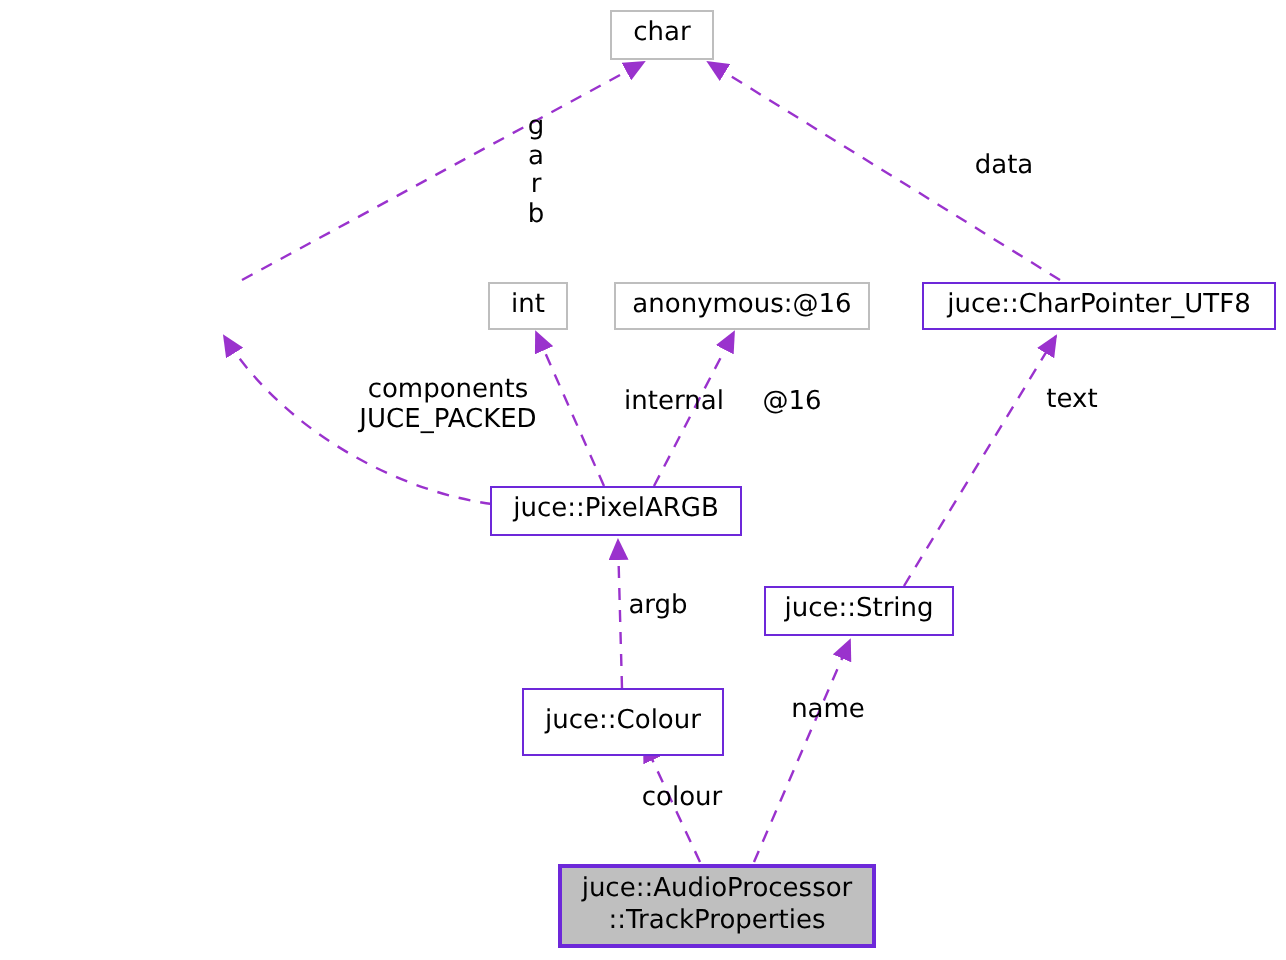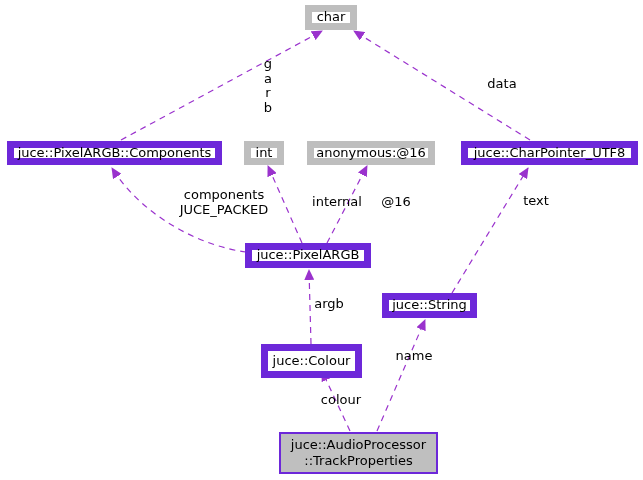--- a/index.html
+++ b/index.html
@@ -8,21 +8,21 @@
     width:643px;height:480px;
     background:#ffffff;
     font-family:"DejaVu Sans","Liberation Sans",sans-serif;
     overflow:hidden;
   }
   .edges-layer{position:absolute;left:0;top:0;width:643px;height:480px;}
   .edge{fill:none;stroke-width:1.2;stroke-dasharray:6 5;}
   .node{
     position:absolute;box-sizing:border-box;
     display:flex;align-items:center;justify-content:center;
-    background:#ffffff;border:7px solid #6d28d9;
+    background:#ffffff;border:1px solid #6d28d9;
     font-size:13px;color:#000000;text-align:center;
     white-space:pre-line;line-height:1.25;
   }
   .node.plain{border-color:#bebebe;}
   .node.current{background:#bfbfbf;border-width:2px;}
   .edge-label{
     position:absolute;transform:translate(-50%,-50%);
     font-size:13px;color:#000000;text-align:center;
     white-space:pre-line;line-height:1.12;pointer-events:none;
   }
@@ -54,21 +54,20 @@
     <div class="edge-label" style="left: 502px; top: 84px;">data</div>
     <div class="edge-label" style="left: 224px; top: 203px;">components
 JUCE_PACKED</div>
     <div class="edge-label" style="left: 317px; top: 202px; margin-left: 20px;">internal</div>
     <div class="edge-label" style="left: 396px; top: 202px;">@16</div>
     <div class="edge-label" style="left: 329px; top: 304px;">argb</div>
     <div class="edge-label" style="left: 536px; top: 201px;">text</div>
     <div class="edge-label" style="left: 341px; top: 400px;">colour</div>
     <div class="edge-label" style="left: 414px; top: 356px;">name</div>
     <div class="node plain" style="left: 305px; top: 5px; width: 52px; height: 25px;">char</div>
-    <div class="node" style="left: 7px; top: 141px; width: 215px; height: 24px;">juce::PixelARGB::Components</div>
     <div class="node plain" style="left: 244px; top: 141px; width: 40px; height: 24px;">int</div>
     <div class="node plain" style="left: 307px; top: 141px; width: 128px; height: 24px;">anonymous:@16</div>
     <div class="node" style="left: 461px; top: 141px; width: 177px; height: 24px;">juce::CharPointer_UTF8</div>
     <div class="node" style="left: 245px; top: 243px; width: 126px; height: 25px;">juce::PixelARGB</div>
     <div class="node" style="left: 382px; top: 293px; width: 95px; height: 25px;">juce::String</div>
     <div class="node" style="left: 261px; top: 344px; width: 101px; height: 34px;">juce::Colour</div>
     <div class="node current" style="left: 279px; top: 432px; width: 159px; height: 42px;">juce::AudioProcessor
 ::TrackProperties</div>
   </div>
 

